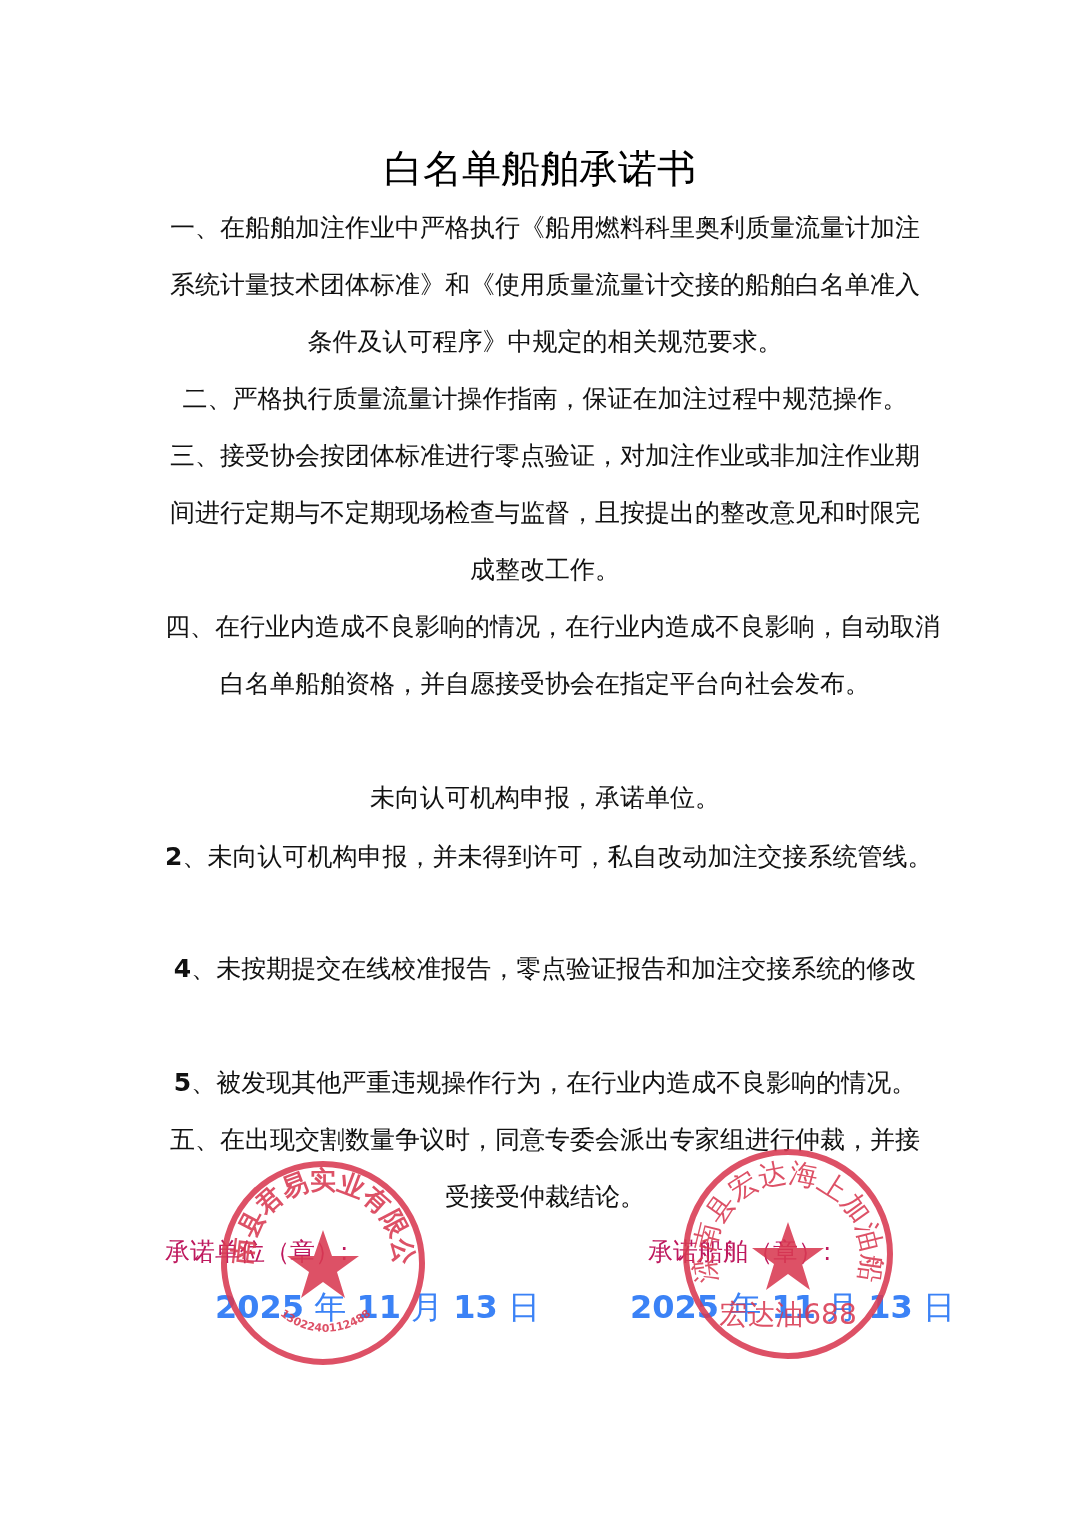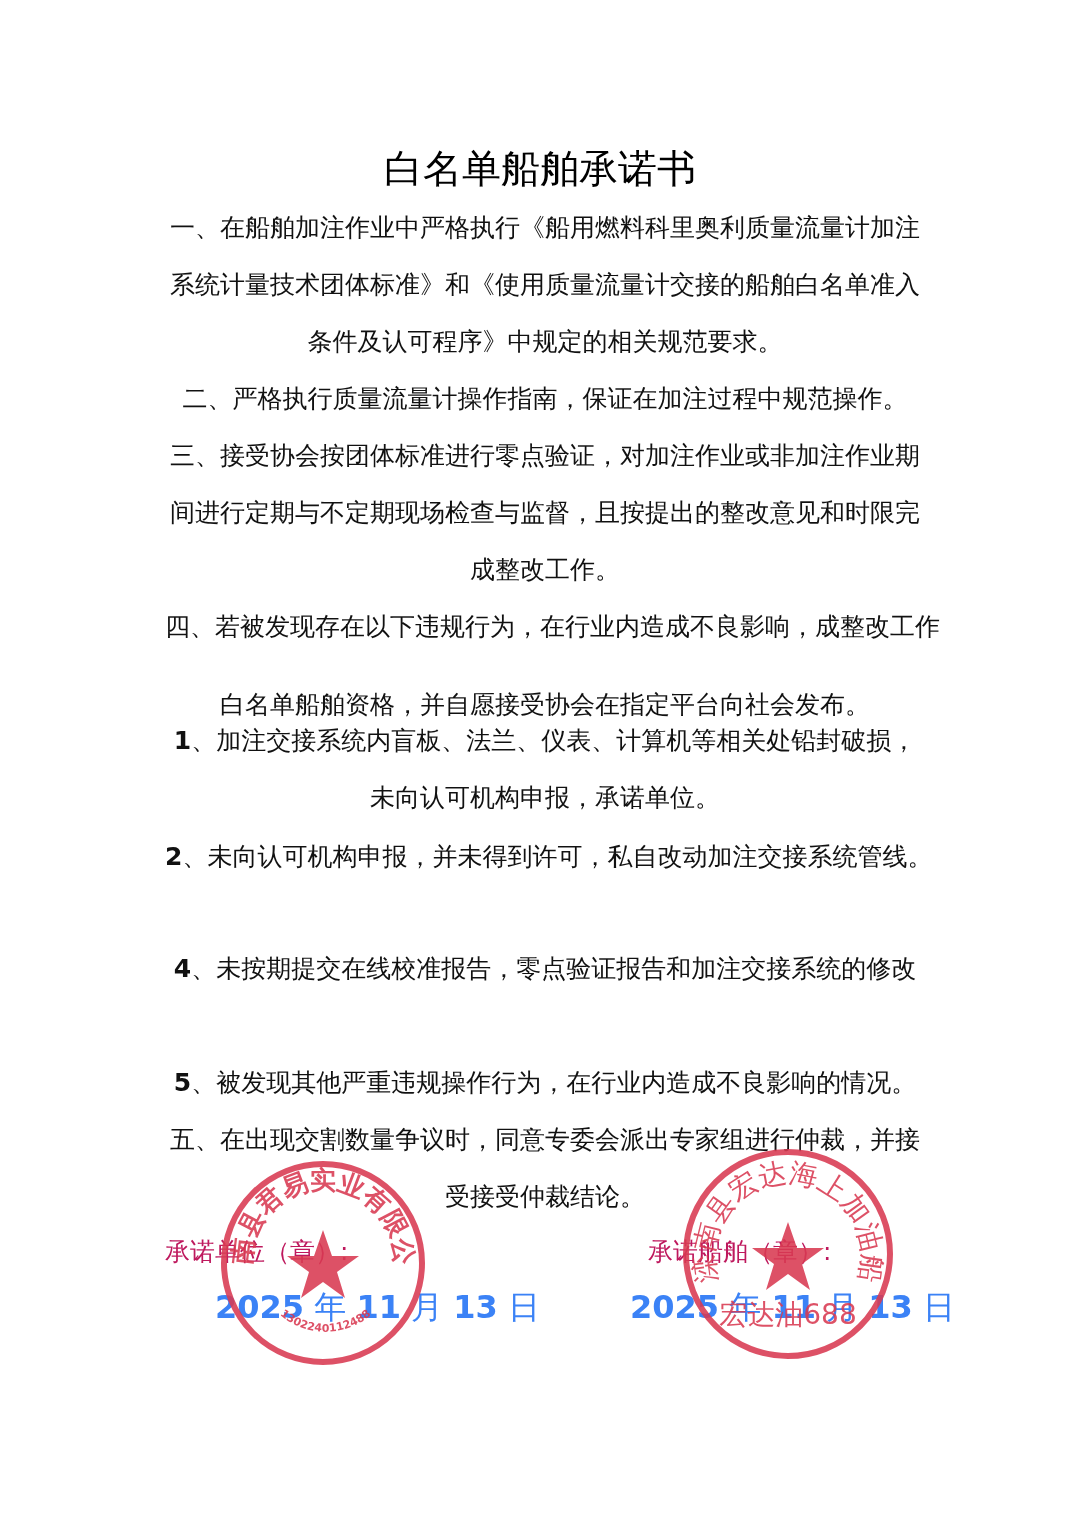--- a/index.html
+++ b/index.html
@@ -39,24 +39,23 @@
 
   <div class="title">白名单船舶承诺书</div>
 
   <div class="body-line" style="top:211px">一、在船舶加注作业中严格执行《船用燃料科里奥利质量流量计加注</div>
   <div class="body-line" style="top:268px">系统计量技术团体标准》和《使用质量流量计交接的船舶白名单准入</div>
   <div class="body-line" style="top:382px">二、严格执行质量流量计操作指南，保证在加注过程中规范操作。</div>
   <div class="body-line" style="top:325px">条件及认可程序》中规定的相关规范要求。</div>
   <div class="body-line" style="top:439px">三、接受协会按团体标准进行零点验证，对加注作业或非加注作业期</div>
   <div class="body-line" style="top:496px">间进行定期与不定期现场检查与监督，且按提出的整改意见和时限完</div>
   <div class="body-line" style="top:553px">成整改工作。</div>
-  <div class="body-line" style="top:610px">四、若被发现存在以下违规行为，在行业内造成不良影响，成整改工作</div>
-  <div class="body-line" style="top:688px">白名单船舶资格，并自愿接受协会在指定平台向社会发布。</div>
+  <div class="body-line" style="top:610px">四、在行业内造成不良影响的情况，在行业内造成不良影响，自动取消</div>
+  <div class="body-line" style="top:667px">白名单船舶资格，并自愿接受协会在指定平台向社会发布。</div>
 
-  <div class="body-line" style="top:724px"><span class="num">1</span><span>、加注交接系统内盲板、法兰、仪表、计算机等相关处铅封破损，</span></div>
   <div class="body-line" style="top:781px">未向认可机构申报，承诺单位。</div>
   <div class="body-line" style="top:840px"><span class="num">2</span><span>、未向认可机构申报，并未得到许可，私自改动加注交接系统管线。</span></div>
   <div class="body-line" style="top:952px"><span class="num">4</span><span>、未按期提交在线校准报告，零点验证报告和加注交接系统的修改</span></div>
   <div class="body-line" style="top:1066px"><span class="num">5</span><span>、被发现其他严重违规操作行为，在行业内造成不良影响的情况。</span></div>
   <div class="body-line" style="top:1123px">五、在出现交割数量争议时，同意专委会派出专家组进行仲裁，并接</div>
   <div class="body-line" style="top:1180px">受接受仲裁结论。</div>
 
   <div class="sign-label" style="left:165px; top:1235px">承诺单位（章）:</div>
   <div class="sign-label" style="left:648px; top:1235px">承诺船舶（章）:</div>
 

